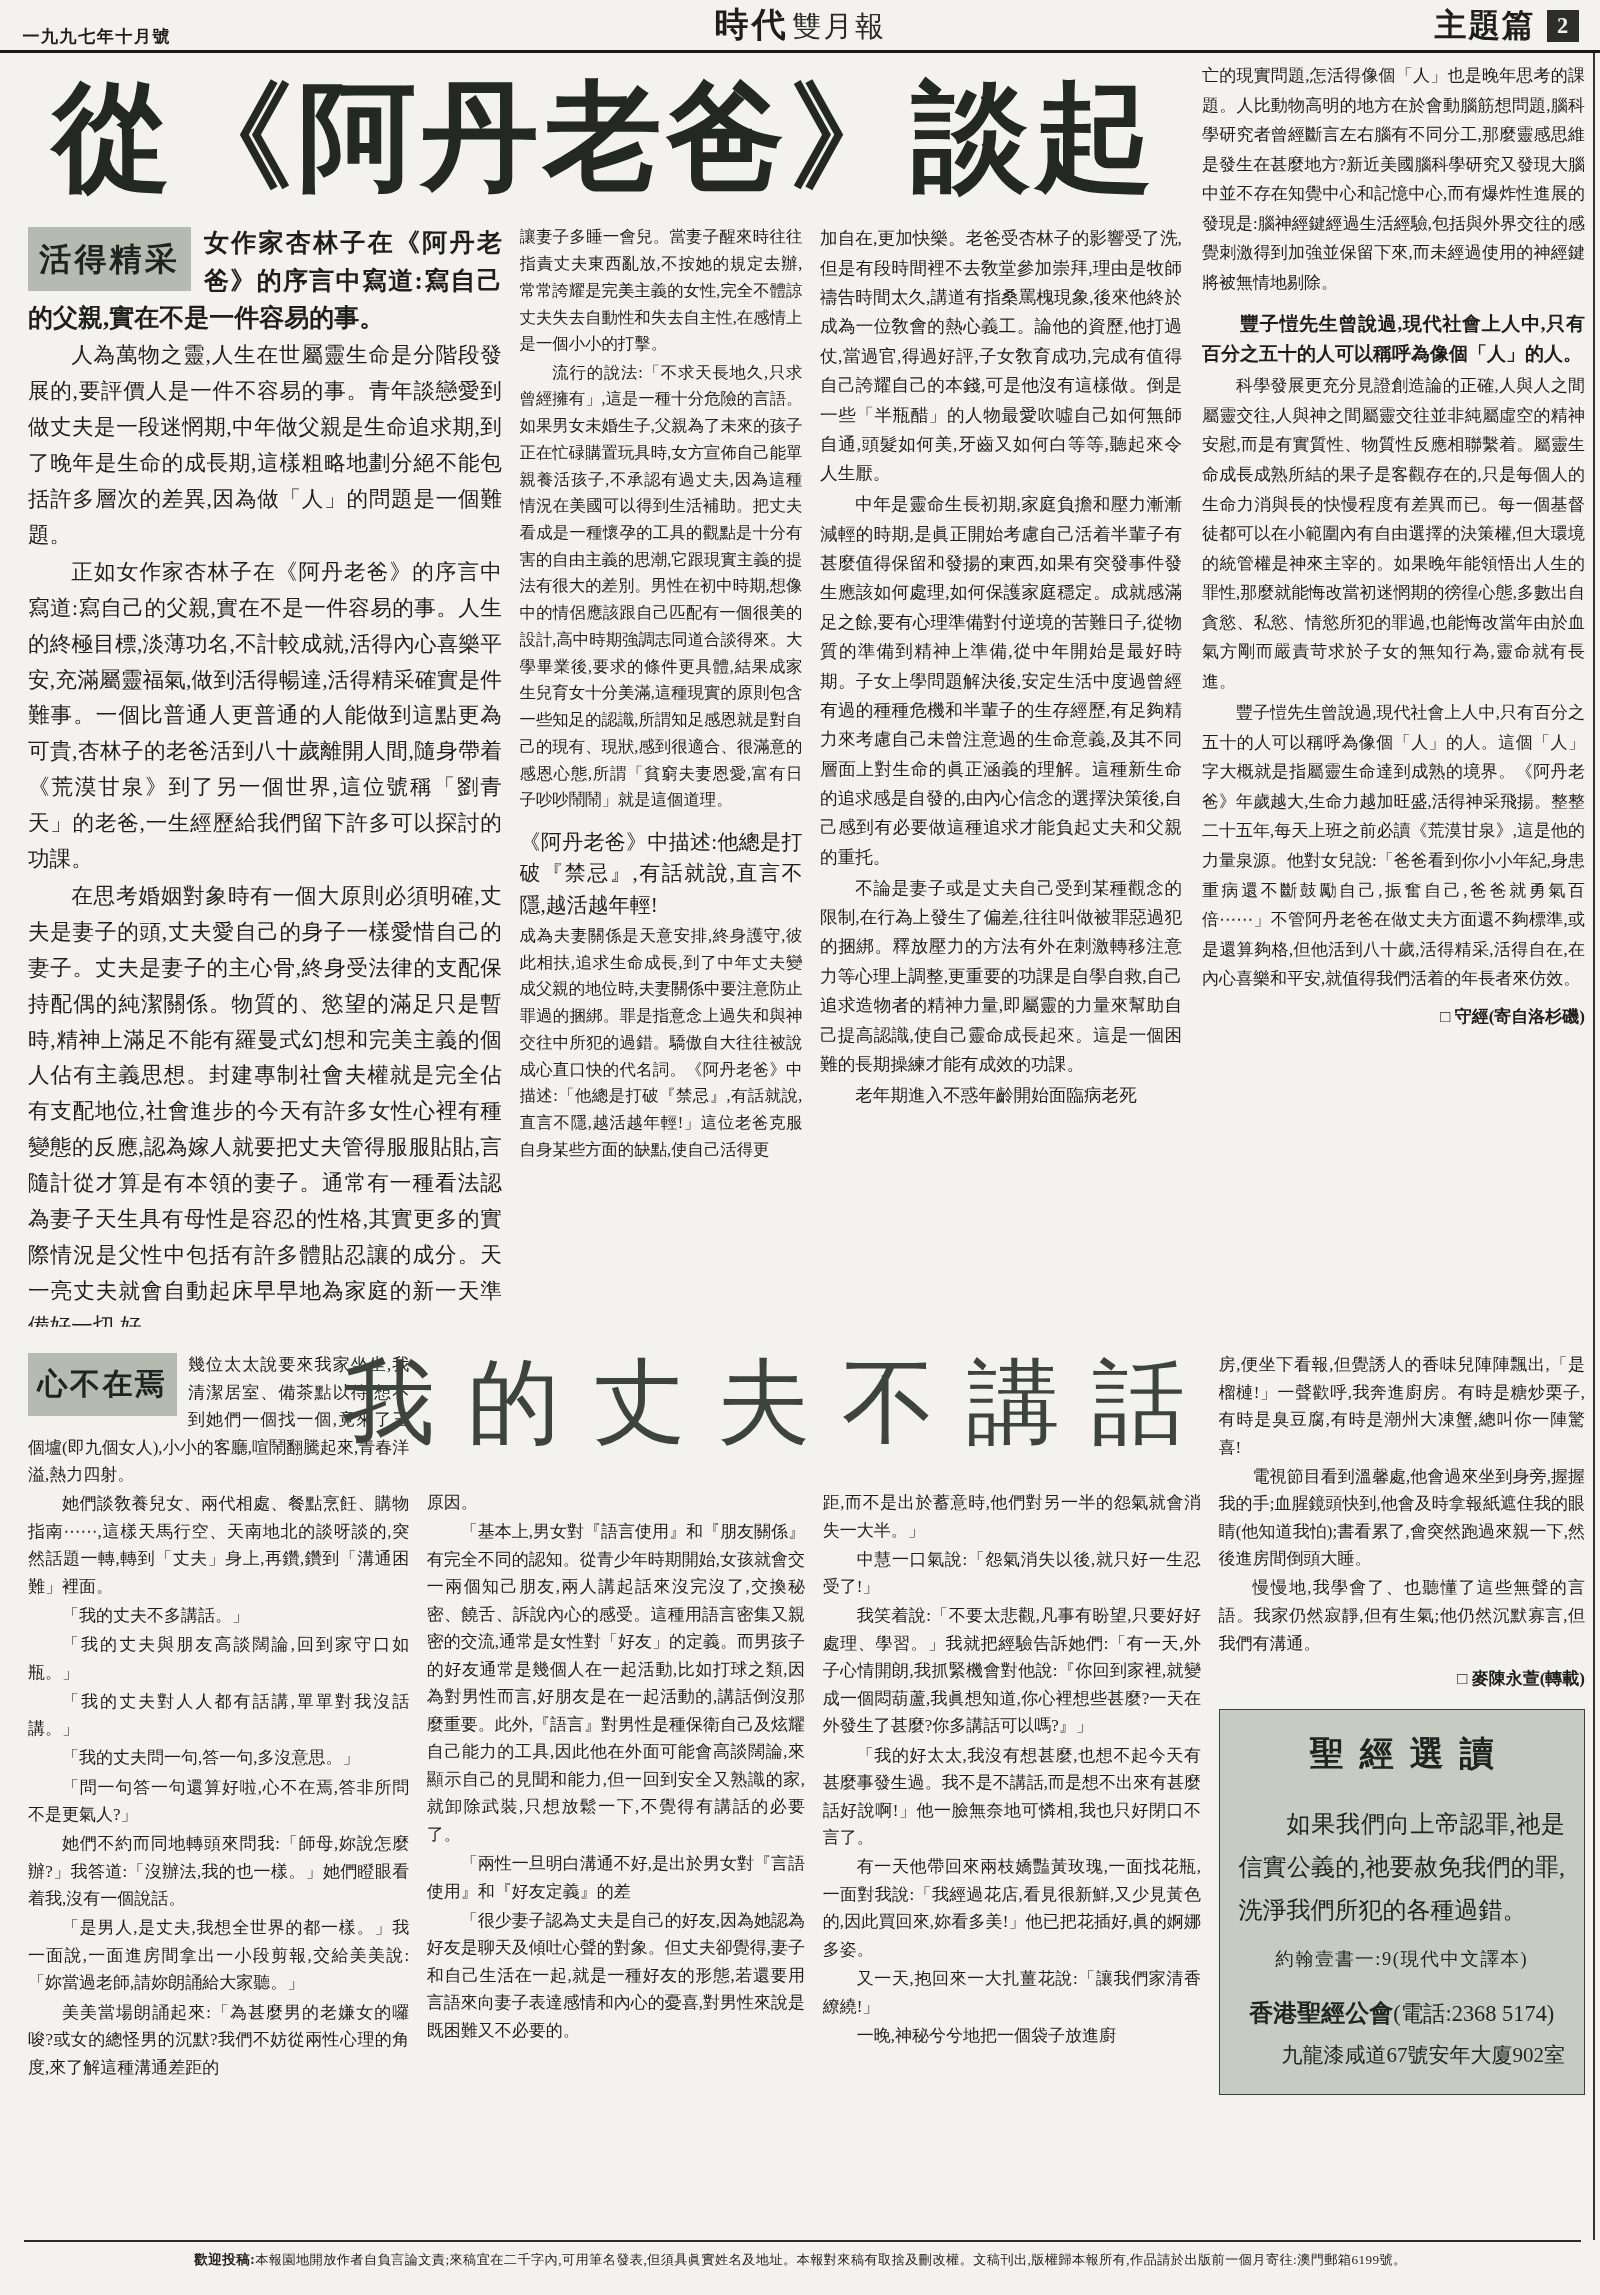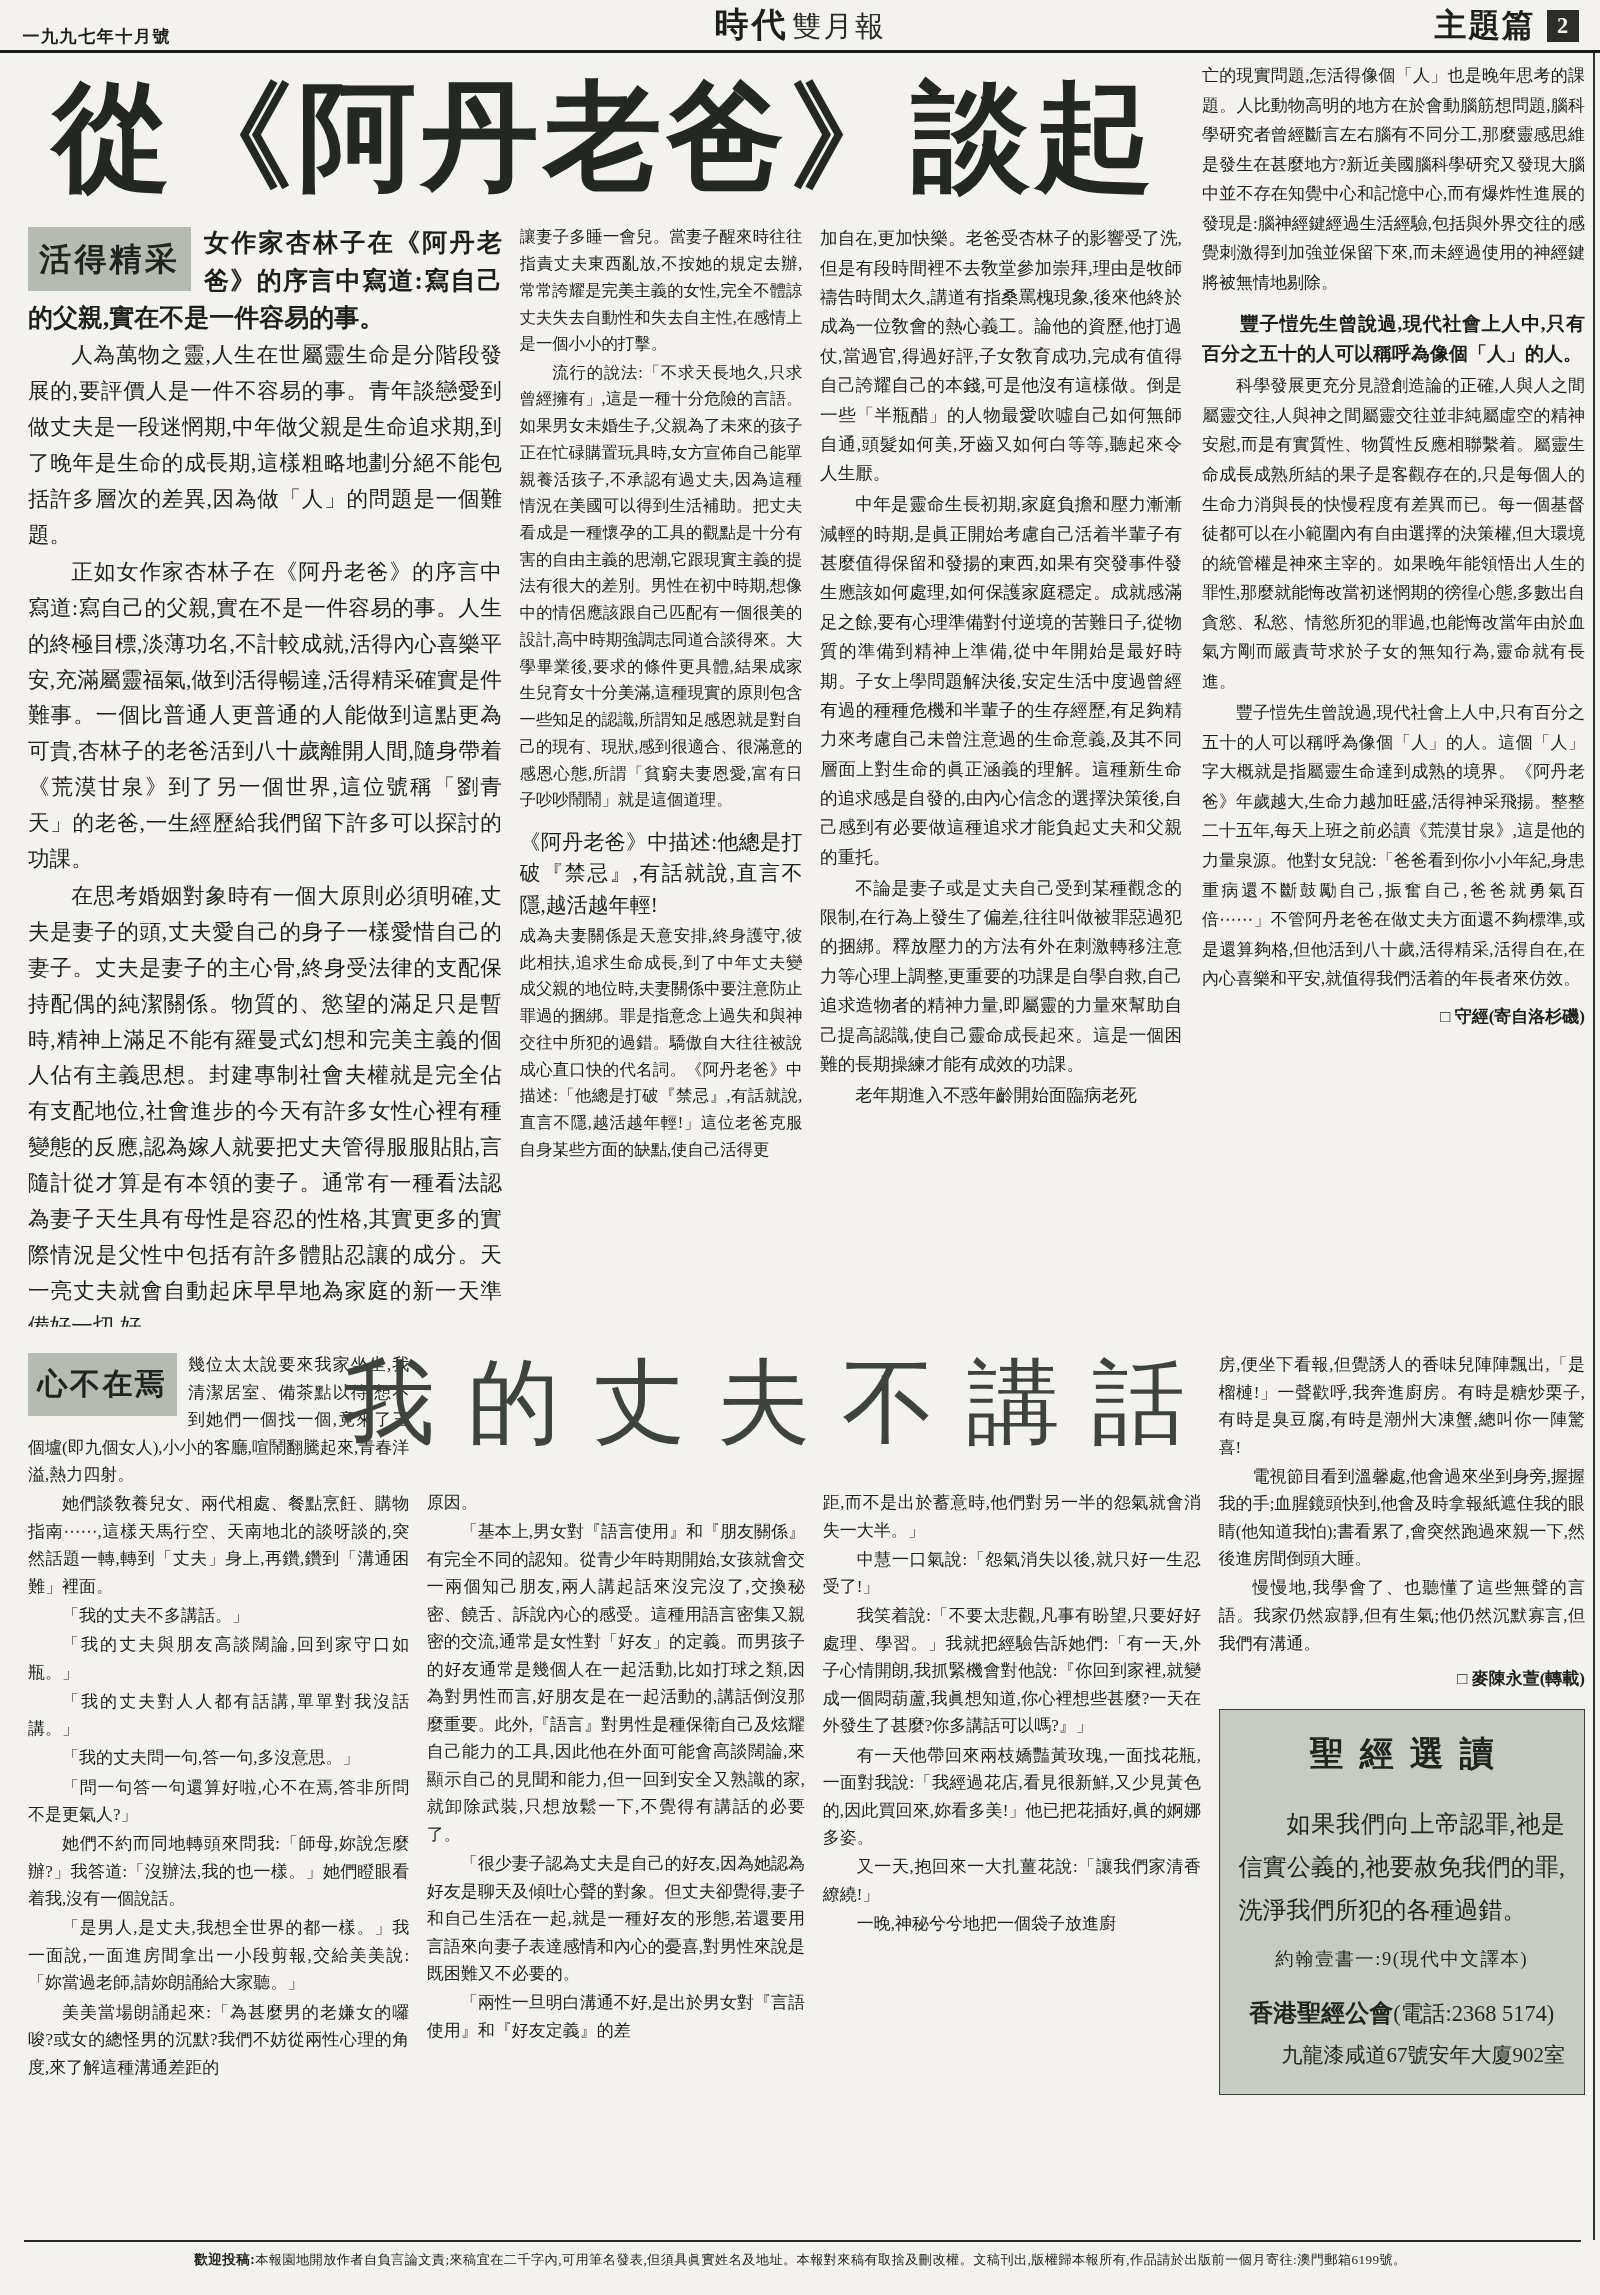--- a/index.html
+++ b/index.html
@@ -174,30 +174,31 @@
           <p>她們不約而同地轉頭來問我:「師母,妳說怎麼辦?」我答道:「沒辦法,我的也一樣。」她們瞪眼看着我,沒有一個說話。</p>
           <p>「是男人,是丈夫,我想全世界的都一樣。」我一面說,一面進房間拿出一小段剪報,交給美美說:「妳當過老師,請妳朗誦給大家聽。」</p>
           <p>美美當場朗誦起來:「為甚麼男的老嫌女的囉唆?或女的總怪男的沉默?我們不妨從兩性心理的角度,來了解這種溝通差距的</p>
         </div>
     </div>
 
     <div class="bcol bcol2">
       <p class="cont">原因。</p>
       <div>
           <p>「基本上,男女對『語言使用』和『朋友關係』有完全不同的認知。從青少年時期開始,女孩就會交一兩個知己朋友,兩人講起話來沒完沒了,交換秘密、饒舌、訴說內心的感受。這種用語言密集又親密的交流,通常是女性對「好友」的定義。而男孩子的好友通常是幾個人在一起活動,比如打球之類,因為對男性而言,好朋友是在一起活動的,講話倒沒那麼重要。此外,『語言』對男性是種保衛自己及炫耀自己能力的工具,因此他在外面可能會高談闊論,來顯示自己的見聞和能力,但一回到安全又熟識的家,就卸除武裝,只想放鬆一下,不覺得有講話的必要了。</p>
+          <p>「兩性一旦明白溝通不好,是出於男女對『言語使用』和『好友定義』的差</p>
           <p>「很少妻子認為丈夫是自己的好友,因為她認為好友是聊天及傾吐心聲的對象。但丈夫卻覺得,妻子和自己生活在一起,就是一種好友的形態,若還要用言語來向妻子表達感情和內心的憂喜,對男性來說是既困難又不必要的。</p>
-          <p>「兩性一旦明白溝通不好,是出於男女對『言語使用』和『好友定義』的差</p>
         </div>
     </div>
 
     <div class="bcol bcol3">
       <p class="cont">距,而不是出於蓄意時,他們對另一半的怨氣就會消失一大半。」</p>
       <div>
           <p>中慧一口氣說:「怨氣消失以後,就只好一生忍受了!」</p>
           <p>我笑着說:「不要太悲觀,凡事有盼望,只要好好處理、學習。」我就把經驗告訴她們:「有一天,外子心情開朗,我抓緊機會對他說:『你回到家裡,就變成一個悶葫蘆,我眞想知道,你心裡想些甚麼?一天在外發生了甚麼?你多講話可以嗎?』」</p>
+          <p>「我的好太太,我沒有想甚麼,也想不起今天有甚麼事發生過。我不是不講話,而是想不出來有甚麼話好說啊!」他一臉無奈地可憐相,我也只好閉口不言了。</p>
           <p>有一天他帶回來兩枝嬌豔黃玫瑰,一面找花瓶,一面對我說:「我經過花店,看見很新鮮,又少見黃色的,因此買回來,妳看多美!」他已把花插好,眞的婀娜多姿。</p>
           <p>又一天,抱回來一大扎薑花說:「讓我們家清香繚繞!」</p>
           <p>一晚,神秘兮兮地把一個袋子放進廚</p>
         </div>
     </div>
 
     <div class="bcol bcol4">
       <p class="cont">房,便坐下看報,但覺誘人的香味兒陣陣飄出,「是榴槤!」一聲歡呼,我奔進廚房。有時是糖炒栗子,有時是臭豆腐,有時是潮州大凍蟹,總叫你一陣驚喜!</p>
       <div>
           <p>電視節目看到溫馨處,他會過來坐到身旁,握握我的手;血腥鏡頭快到,他會及時拿報紙遮住我的眼睛(他知道我怕);書看累了,會突然跑過來親一下,然後進房間倒頭大睡。</p>

